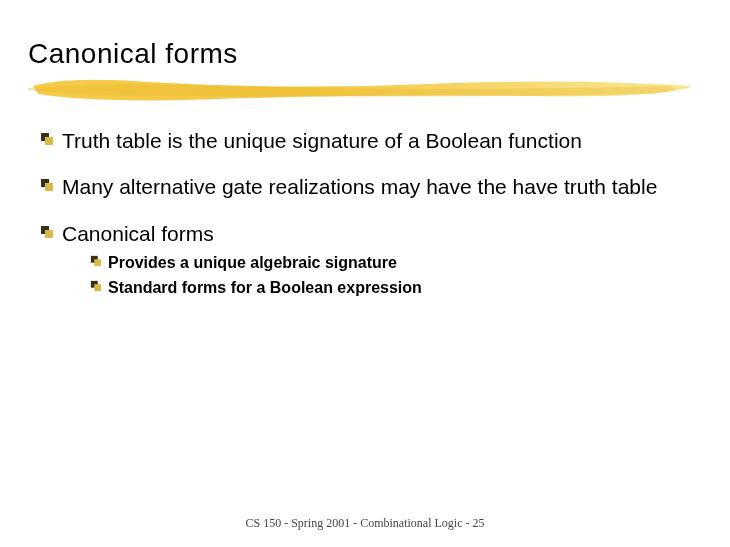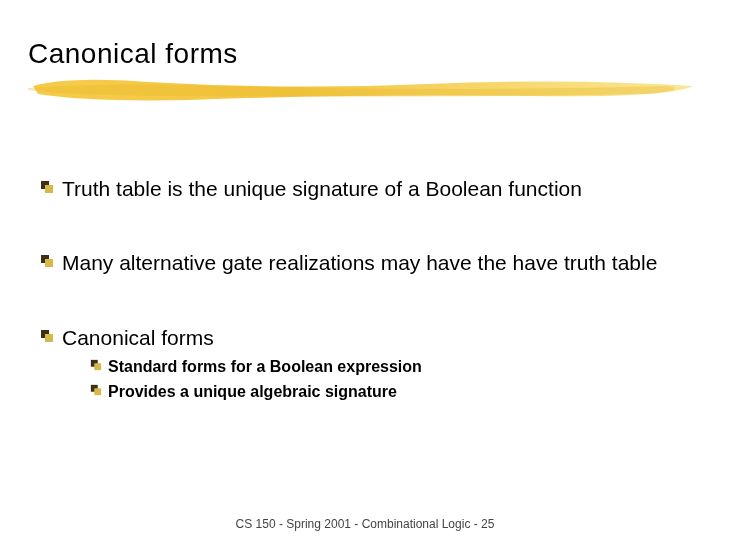--- a/index.html
+++ b/index.html
@@ -39,21 +39,20 @@
     left: 40px;
     top: 128px;
     width: 660px;
   }
   .bullet-l1 {
     display: flex;
     align-items: flex-start;
     margin-bottom: 20px;
     font-size: 21px;
     line-height: 1.25;
-    margin-top: 48px;
   }
   .bullet-l1 .icon {
     flex: 0 0 auto;
     margin-right: 8px;
     margin-top: 4px;
   }
   .bullet-l1 .text {
     flex: 1 1 auto;
   }
   .sub-list {
@@ -72,21 +71,21 @@
     flex: 0 0 auto;
     margin-right: 6px;
     margin-top: 2px;
   }
   .footer {
     position: absolute;
     bottom: 16px;
     left: 0;
     width: 730px;
     text-align: center;
-    font-family: Liberation Sans, sans-serif;
+    font-family: Liberation Serif, serif;
     font-size: 12px;
     color: #444;
   }
 </style>
 </head>
 <body>
 
 <div class="slide">
 
   <div class="title">Canonical forms</div>
@@ -128,27 +127,27 @@
       </svg>
       <div class="text">Canonical forms</div>
     </div>
 
     <div class="sub-list">
       <div class="bullet-l2">
         <svg class="icon" width="12" height="12" viewBox="0 0 14 14">
           <rect x="1" y="1" width="8" height="8" fill="#3a3018"></rect>
           <rect x="5" y="5" width="8" height="8" fill="#d9b84a"></rect>
         </svg>
-        <div>Standard forms for a Boolean expression</div>
+        <div>Provides a unique algebraic signature</div>
       </div>
       <div class="bullet-l2">
         <svg class="icon" width="12" height="12" viewBox="0 0 14 14">
           <rect x="1" y="1" width="8" height="8" fill="#3a3018"></rect>
           <rect x="5" y="5" width="8" height="8" fill="#d9b84a"></rect>
         </svg>
-        <div>Provides a unique algebraic signature</div>
+        <div>Standard forms for a Boolean expression</div>
       </div>
     </div>
 
   </div>
 
   <div class="footer">CS 150 - Spring  2001 - Combinational Logic - 25</div>
 </div>
 
 </body></html>

